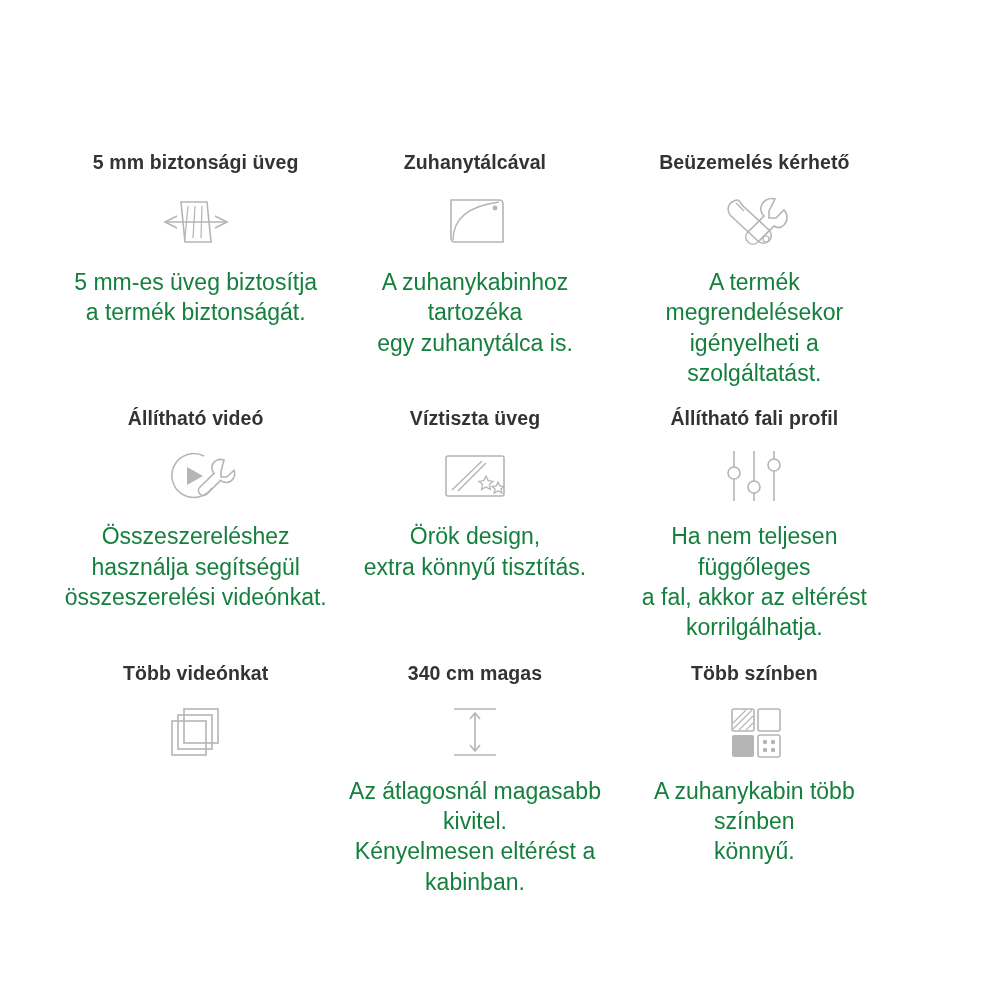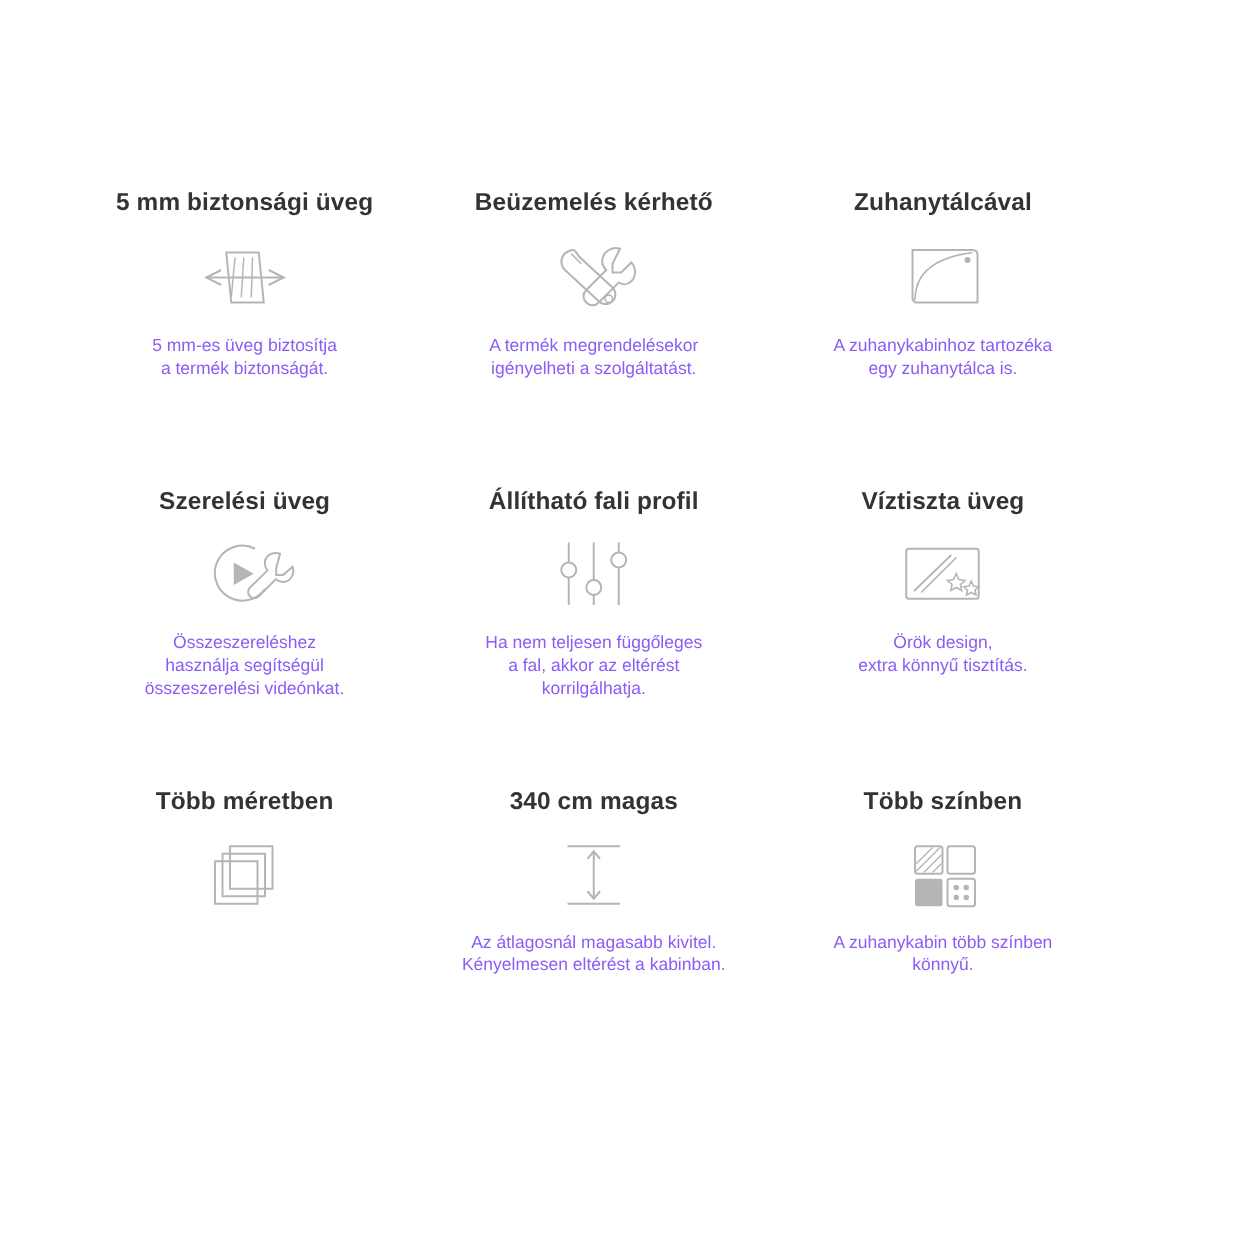--- a/index.html
+++ b/index.html
@@ -45,22 +45,22 @@
     height: 76px;
     display: flex;
     align-items: center;
     justify-content: center;
     margin-bottom: 8px;
   }
   .feature-icon svg {
     display: block;
   }
   .feature-desc {
-    font-size: 14px;
-    color: #8b5cf6;
+    font-size: 23px;
+    color: #15803d;
     line-height: 1.32;
     margin: 0;
     max-width: 290px;
     white-space: pre-line;
   }
   
   .r1 .feature-title { margin-bottom: 8px; }
   .r2 .feature-icon { height: 72px; }
   .r3 .feature-icon { height: 72px; }
 </style>
@@ -80,59 +80,74 @@
         <line x1="37" y1="20" x2="34" y2="52" stroke-width="1.2"></line>
         <line x1="44" y1="20" x2="42" y2="52" stroke-width="1.2"></line>
         <line x1="51" y1="20" x2="50" y2="52" stroke-width="1.2"></line>
       </svg>
     </div>
     <p class="feature-desc">5 mm-es üveg biztosítja
 a termék biztonságát.</p>
   </div>
 
   <div class="feature r1">
+    <p class="feature-title">Zuhanytálcával</p>
+    <div class="feature-icon">
+      <svg width="84" height="66" viewBox="0 0 84 66" fill="none" stroke="#b5b5b5" stroke-width="1.6">
+        <path d="M18 12 L66 12 Q70 12 70 16 L70 54 L22 54 Q18 54 18 50 Z"></path>
+        <path d="M20 52 Q20 20 66 14" stroke-width="1.4"></path>
+        <circle cx="62" cy="20" r="2.4" fill="#b5b5b5" stroke="none"></circle>
+      </svg>
+    </div>
+    <p class="feature-desc">A zuhanykabinhoz tartozéka
+egy zuhanytálca is.</p>
+  </div>
+
+  <div class="feature r1">
     <p class="feature-title">Beüzemelés
 kérhető</p>
     <div class="feature-icon">
       <svg width="80" height="68" viewBox="0 0 80 68" fill="none" stroke="#b5b5b5" stroke-width="1.6">
         <path d="M20 14 C14 16 12 24 17 29 L44 54 C47 57 52 57 55 54 C58 51 58 46 55 43 L28 18 C25 13 24 12 20 14 Z"></path>
         <path d="M22 16 L30 24" stroke-width="1.2"></path>
         <path d="M61 12 C55 10 48 14 47 20 C46 24 48 27 50 29 L34 45 C31 48 31 52 34 55 C37 58 41 58 44 55 L60 39 C63 41 67 41 70 38 C74 34 74 27 70 23 L62 31 L55 31 L55 24 Z"></path>
         <circle cx="52" cy="52" r="3" stroke-width="1.2"></circle>
       </svg>
     </div>
     <p class="feature-desc">A termék megrendelésekor
 igényelheti a szolgáltatást.</p>
   </div>
 
-  <div class="feature r1">
-    <p class="feature-title">Zuhanytálcával</p>
-    <div class="feature-icon">
-      <svg width="84" height="66" viewBox="0 0 84 66" fill="none" stroke="#b5b5b5" stroke-width="1.6">
-        <path d="M18 12 L66 12 Q70 12 70 16 L70 54 L22 54 Q18 54 18 50 Z"></path>
-        <path d="M20 52 Q20 20 66 14" stroke-width="1.4"></path>
-        <circle cx="62" cy="20" r="2.4" fill="#b5b5b5" stroke="none"></circle>
-      </svg>
-    </div>
-    <p class="feature-desc">A zuhanykabinhoz tartozéka
-egy zuhanytálca is.</p>
-  </div>
-
   <div class="feature r2">
-    <p class="feature-title">Szerelési üveg</p>
+    <p class="feature-title">Állítható videó</p>
     <div class="feature-icon">
       <svg width="80" height="66" viewBox="0 0 80 66" fill="none" stroke="#b5b5b5" stroke-width="1.6">
         <path d="M48 12 A22 22 0 1 0 56 44"></path>
         <path d="M31 23 L47 32 L31 41 Z" fill="#b5b5b5" stroke="none"></path>
         <path d="M68 16 C63 14 57 17 56 22 C55.4 25 56.6 27.6 58 29.4 L44 43 C42 45 42 48 44 50 C46 52 49 52 51 50 L64.6 36.4 C66.4 37.8 69 39 72 38.4 C77 37.4 80 31.4 78 26.4 L70.6 33 L65 33 L65 27.4 Z"></path>
       </svg>
     </div>
     <p class="feature-desc">Összeszereléshez
 használja segítségül
 összeszerelési videónkat.</p>
+  </div>
+
+  <div class="feature r2">
+    <p class="feature-title">Víztiszta üveg</p>
+    <div class="feature-icon">
+      <svg width="90" height="62" viewBox="0 0 90 62" fill="none" stroke="#b5b5b5" stroke-width="1.6">
+        <rect x="16" y="10" width="58" height="40" rx="2"></rect>
+        <line x1="22" y1="44" x2="52" y2="15" stroke-width="1.4"></line>
+        <line x1="28" y1="45" x2="56" y2="17" stroke-width="1.4"></line>
+        <path d="M56 30 l2.2 4.6 L63 35.4 l-3.6 3.2 1 4.8 -4.4-2.4 -4.4 2.4 1-4.8 -3.6-3.2 4.8-0.8 Z" stroke-width="1.3"></path>
+        <path d="M68 36 l1.8 3.8 L74 40.4 l-3 2.6 0.8 4 -3.8-2 -3.8 2 0.8-4 -3-2.6 4.2-0.6 Z" stroke-width="1.3"></path>
+      </svg>
+    </div>
+    <p class="feature-desc">Örök design,
+extra könnyű tisztítás.</p>
   </div>
 
   <div class="feature r2">
     <p class="feature-title">Állítható fali profil</p>
     <div class="feature-icon">
       <svg width="84" height="64" viewBox="0 0 84 64" fill="none" stroke="#b5b5b5" stroke-width="1.6">
         <line x1="22" y1="6" x2="22" y2="22"></line>
         <circle cx="22" cy="28" r="6"></circle>
         <line x1="22" y1="34" x2="22" y2="56"></line>
         <line x1="42" y1="6" x2="42" y2="36"></line>
@@ -141,37 +156,22 @@
         <line x1="62" y1="6" x2="62" y2="14"></line>
         <circle cx="62" cy="20" r="6"></circle>
         <line x1="62" y1="26" x2="62" y2="56"></line>
       </svg>
     </div>
     <p class="feature-desc">Ha nem teljesen függőleges
 a fal, akkor az eltérést
 korrilgálhatja.</p>
   </div>
 
-  <div class="feature r2">
-    <p class="feature-title">Víztiszta üveg</p>
-    <div class="feature-icon">
-      <svg width="90" height="62" viewBox="0 0 90 62" fill="none" stroke="#b5b5b5" stroke-width="1.6">
-        <rect x="16" y="10" width="58" height="40" rx="2"></rect>
-        <line x1="22" y1="44" x2="52" y2="15" stroke-width="1.4"></line>
-        <line x1="28" y1="45" x2="56" y2="17" stroke-width="1.4"></line>
-        <path d="M56 30 l2.2 4.6 L63 35.4 l-3.6 3.2 1 4.8 -4.4-2.4 -4.4 2.4 1-4.8 -3.6-3.2 4.8-0.8 Z" stroke-width="1.3"></path>
-        <path d="M68 36 l1.8 3.8 L74 40.4 l-3 2.6 0.8 4 -3.8-2 -3.8 2 0.8-4 -3-2.6 4.2-0.6 Z" stroke-width="1.3"></path>
-      </svg>
-    </div>
-    <p class="feature-desc">Örök design,
-extra könnyű tisztítás.</p>
-  </div>
-
   <div class="feature r3">
-    <p class="feature-title">Több méretben</p>
+    <p class="feature-title">Több videónkat</p>
     <div class="feature-icon">
       <svg width="84" height="62" viewBox="0 0 84 62" fill="none" stroke="#b5b5b5" stroke-width="1.6">
         <rect x="30" y="8" width="34" height="34"></rect>
         <rect x="24" y="14" width="34" height="34"></rect>
         <rect x="18" y="20" width="34" height="34"></rect>
       </svg>
     </div>
   </div>
 
   <div class="feature r3">

